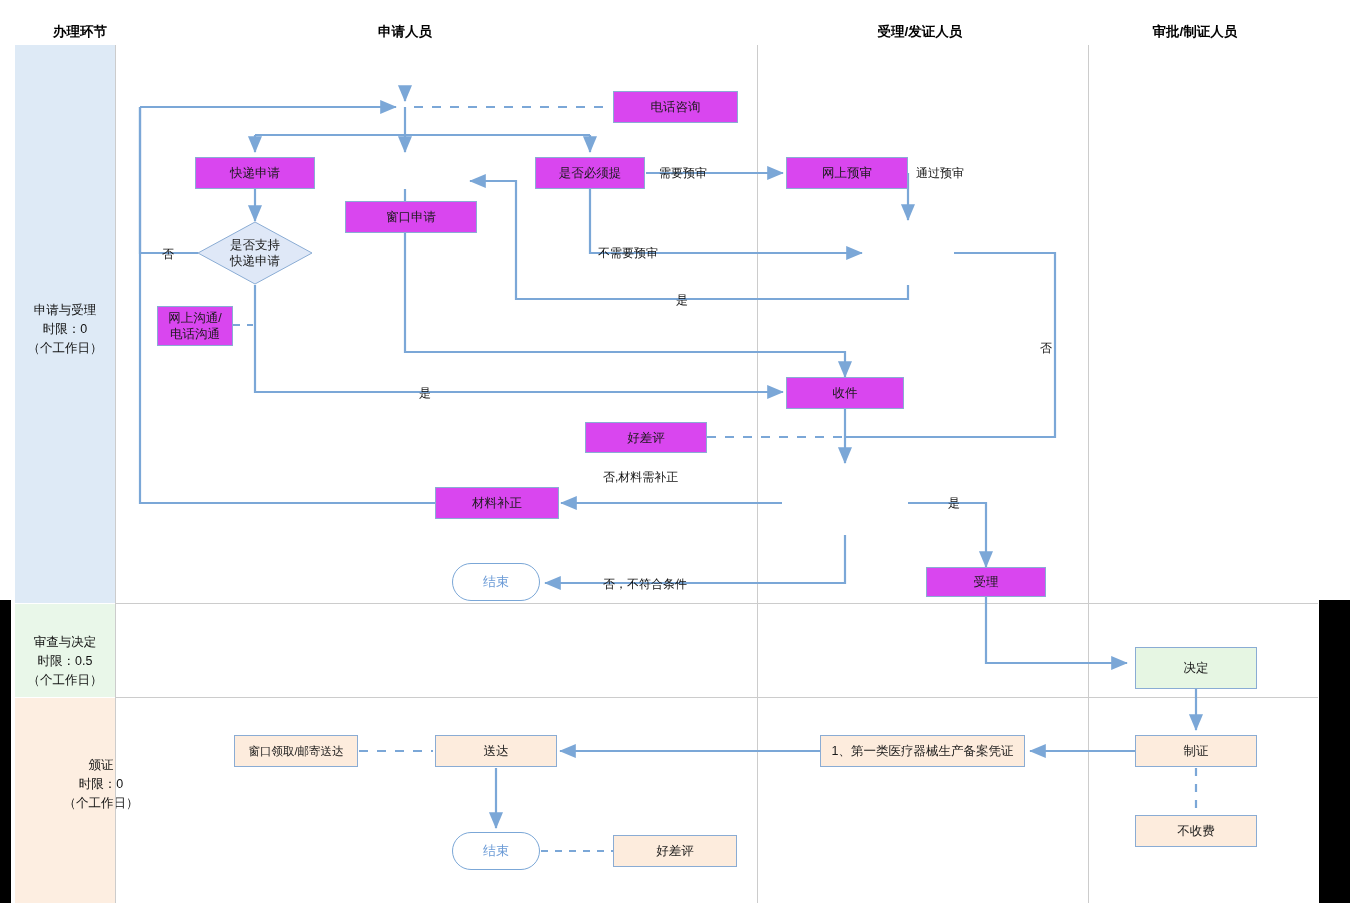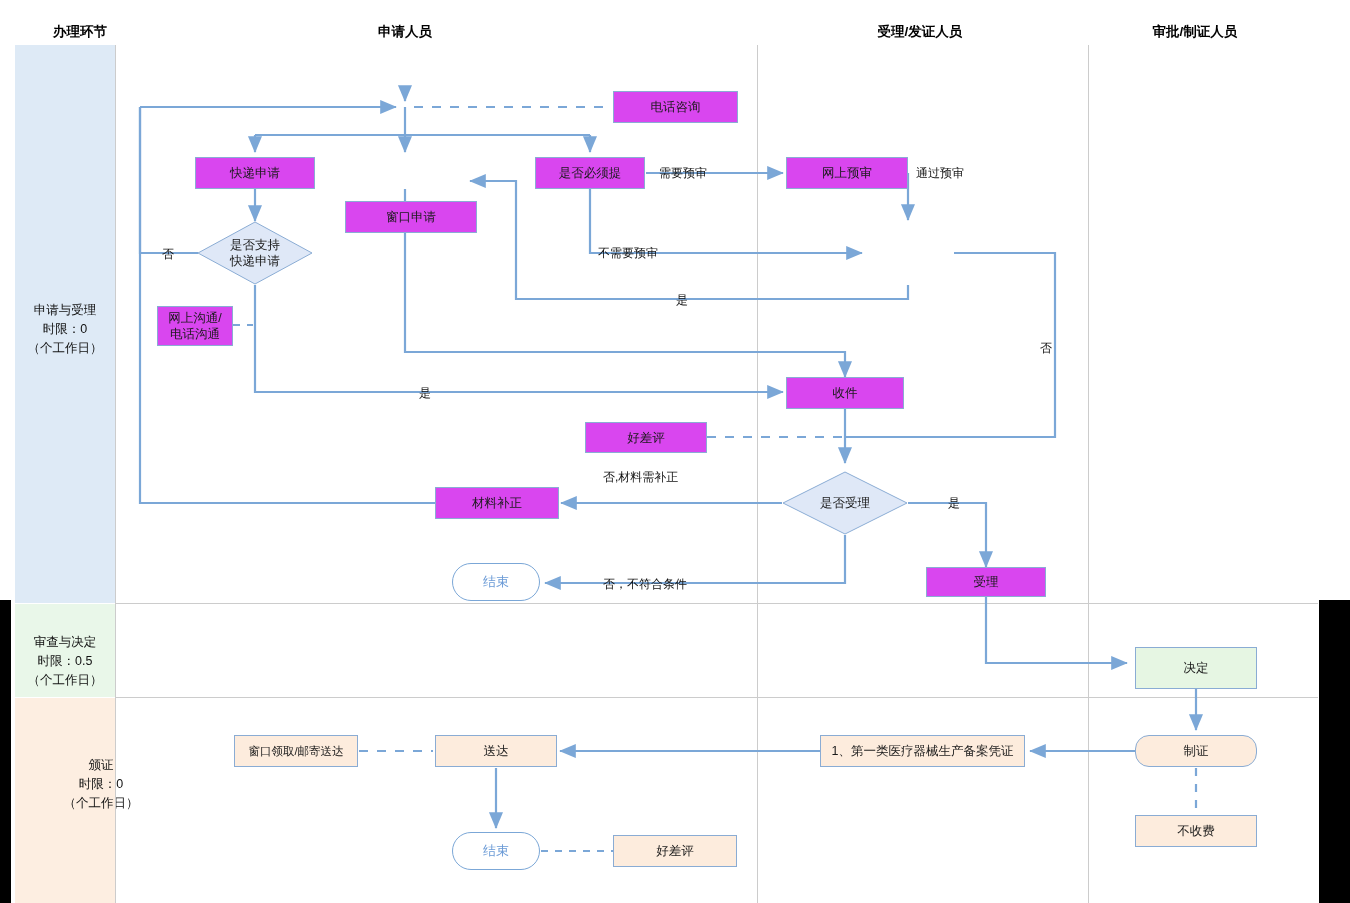--- a/index.html
+++ b/index.html
@@ -182,34 +182,28 @@
     <div>网上沟通/</div>
     <div>电话沟通</div>
   </div>
 
   <div class="node rect-blue" style="left:786px;top:377px;width:118px;height:32px;">收件</div>
 
   <div class="node rect-blue" style="left:585px;top:422px;width:122px;height:31px;">好差评</div>
 
   <div class="node rect-blue" style="left:435px;top:487px;width:124px;height:32px;">材料补正</div>
 
-  <div class="diamond" style="left:782px;top:471px;width:126px;height:64px;">
-    <svg width="126" height="64" viewBox="0 0 126 64">
-      <polygon points="63,1 125,32 63,63 1,32" fill="#dfe8f7" stroke="#8aacd4" stroke-width="1"></polygon>
-    </svg>
-    <div class="dlabel">是否受理</div>
-  </div>
 
   <div class="node rect-blue" style="left:926px;top:567px;width:120px;height:30px;">受理</div>
 
   <div class="node terminator" style="left:452px;top:563px;width:88px;height:38px;">结束</div>
 
   <div class="node rect-green" style="left:1135px;top:647px;width:122px;height:42px;">决定</div>
 
-  <div class="node rect-peach" style="left:1135px;top:735px;width:122px;height:32px;border-radius:14px;">制证</div>
+  <div class="node rect-peach" style="left:1135px;top:735px;width:122px;height:32px;">制证</div>
 
   <div class="node rect-peach" style="left:1135px;top:815px;width:122px;height:32px;">不收费</div>
 
   <div class="node rect-peach" style="left:820px;top:735px;width:205px;height:32px;">1、第一类医疗器械生产备案凭证</div>
 
   <div class="node rect-peach" style="left:435px;top:735px;width:122px;height:32px;">送达</div>
 
   <div class="node rect-peach" style="left:234px;top:735px;width:124px;height:32px;font-size:11.5px;">窗口领取/邮寄送达</div>
 
   <div class="node terminator" style="left:452px;top:832px;width:88px;height:38px;">结束</div>

